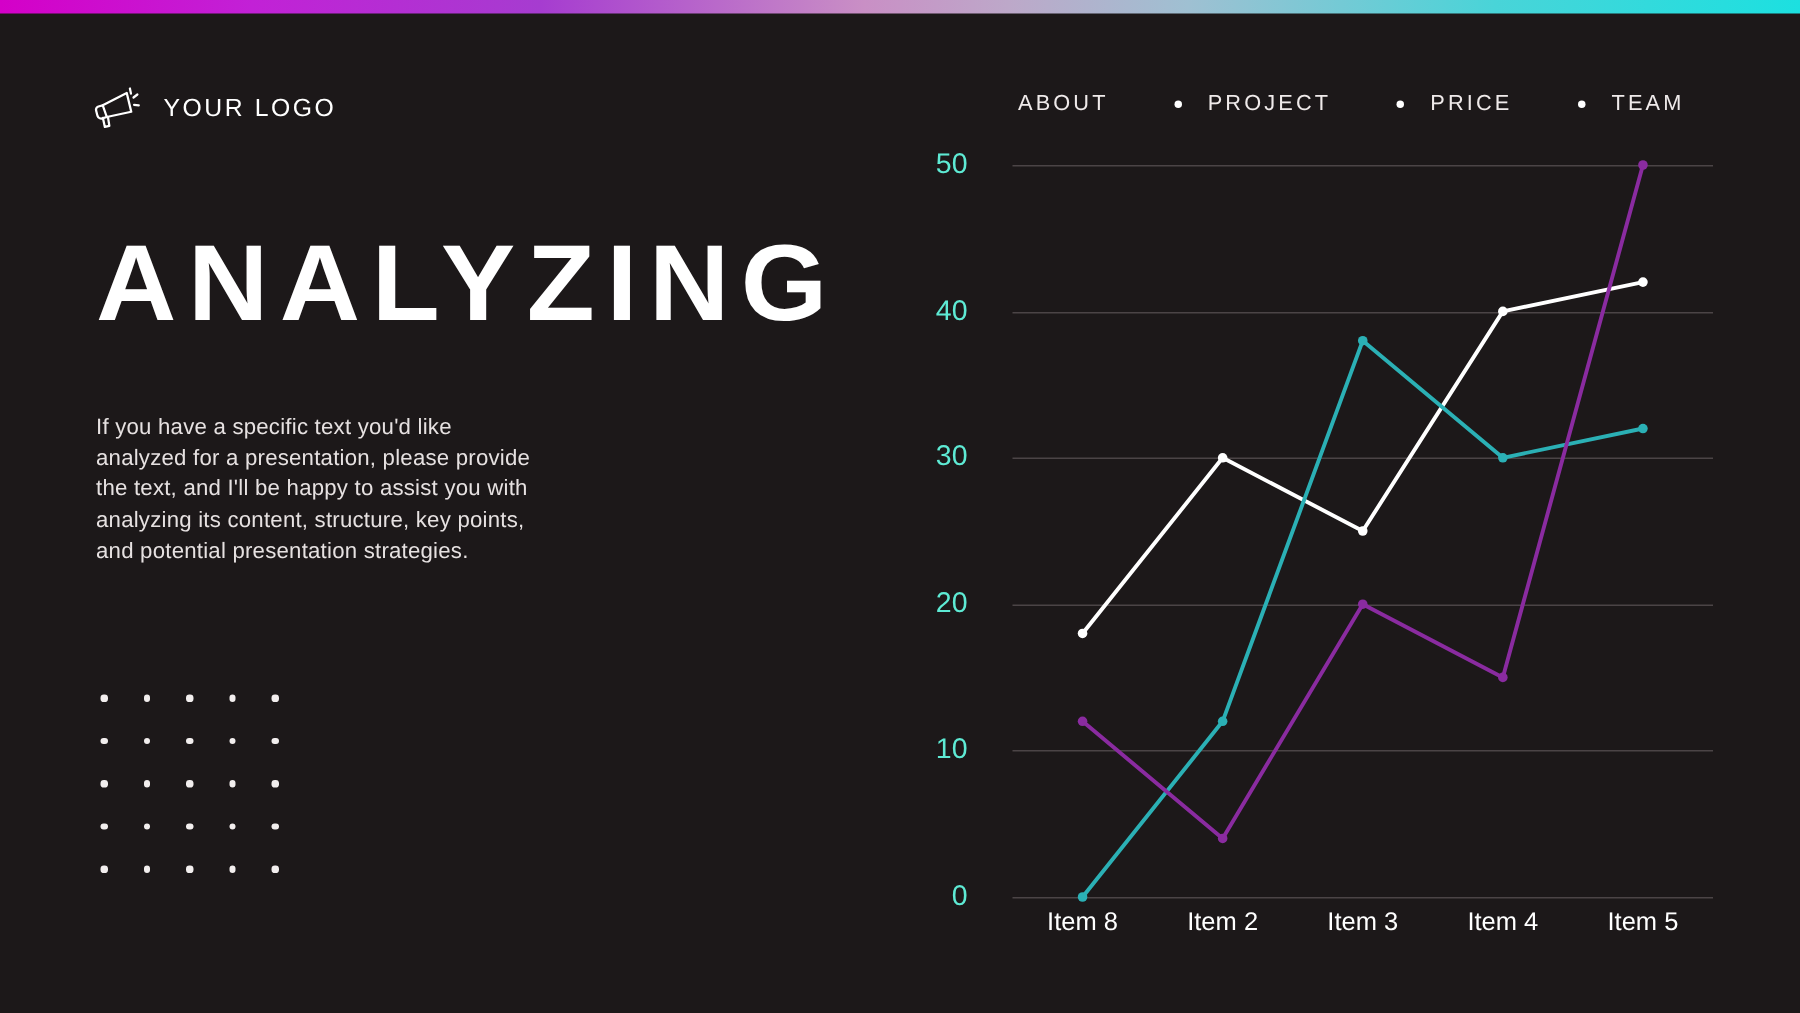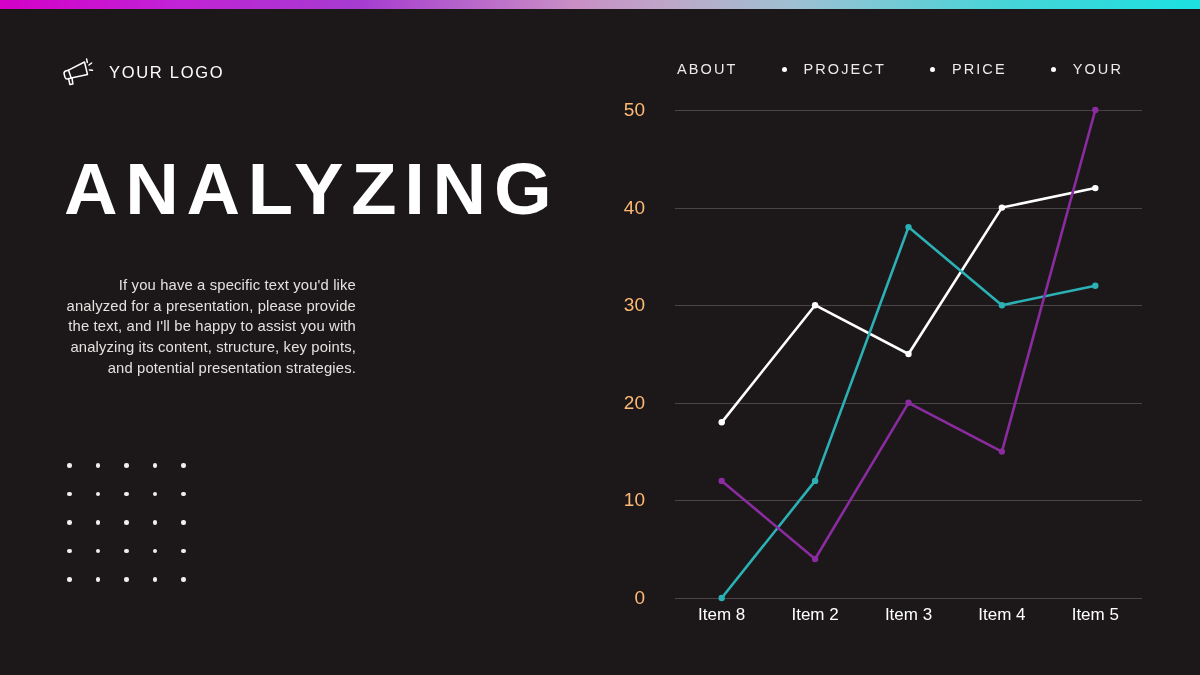--- a/index.html
+++ b/index.html
@@ -81,21 +81,20 @@
     transform-origin:left center;
     white-space:nowrap;
   }
   #paragraph {
     position:absolute; left:64px; top:275px;
     width:292px;
     color:#e6e1e1;
     font-size:14.8px;
     line-height:20.7px;
     letter-spacing:0.15px;
-    text-align:right;
   }
   #dotgrid {
     position:absolute; left:67px; top:463px;
     display:grid;
     grid-template-columns:repeat(5, 28.5px);
     grid-template-rows:repeat(5, 28.5px);
   }
   .grid-dot {
     width:4.5px; height:4.5px;
     border-radius:50%;
@@ -103,21 +102,21 @@
   }
 
   
   #chart {
     position:absolute; left:612px; top:110px;
     width:530px; height:525px;
   }
   .y-label {
     position:absolute;
     right:497px;
-    color:#fdba74;
+    color:#5eead4;
     font-size:19px;
     text-align:right;
     transform:translateY(-50%);
     white-space:nowrap;
   }
   .gridline {
     position:absolute;
     left:63px;
     width:467px;
     height:1px;
@@ -169,21 +168,21 @@
       <div class="nav-item">
         <span class="nav-dot"></span>
         <span>PROJECT</span>
       </div>
       <div class="nav-item">
         <span class="nav-dot"></span>
         <span>PRICE</span>
       </div>
       <div class="nav-item">
         <span class="nav-dot"></span>
-        <span>YOUR</span>
+        <span>TEAM</span>
       </div>
     </nav>
 
   </div>
 
   <h1 id="headline">ANALYZING</h1>
 
   <p id="paragraph">If you have a specific text you'd like analyzed for a presentation, please provide the text, and I'll be happy to assist you with analyzing its content, structure, key points, and potential presentation strategies.</p>
 
   <div id="dotgrid">

